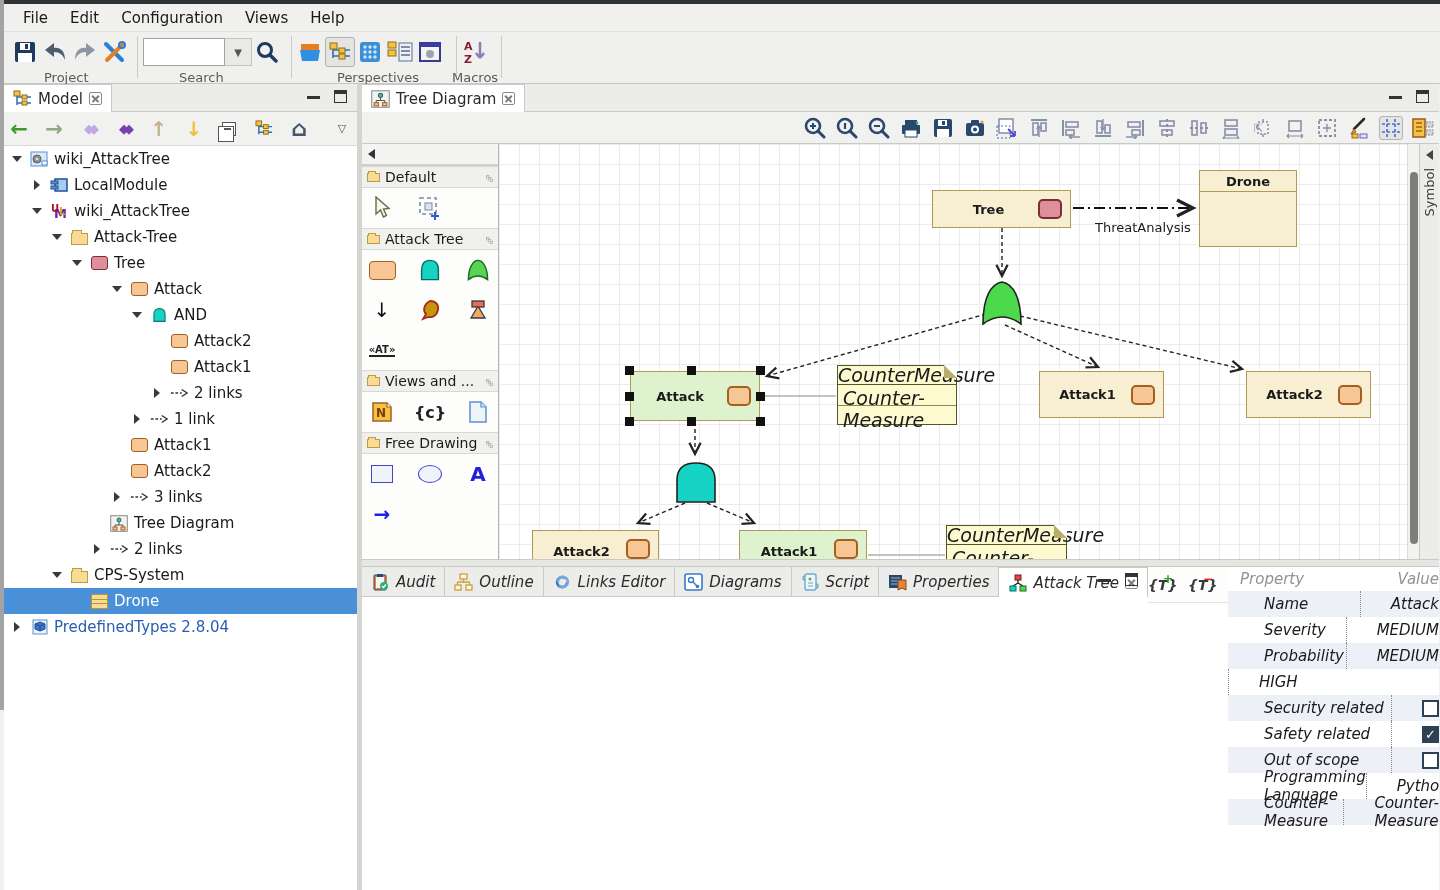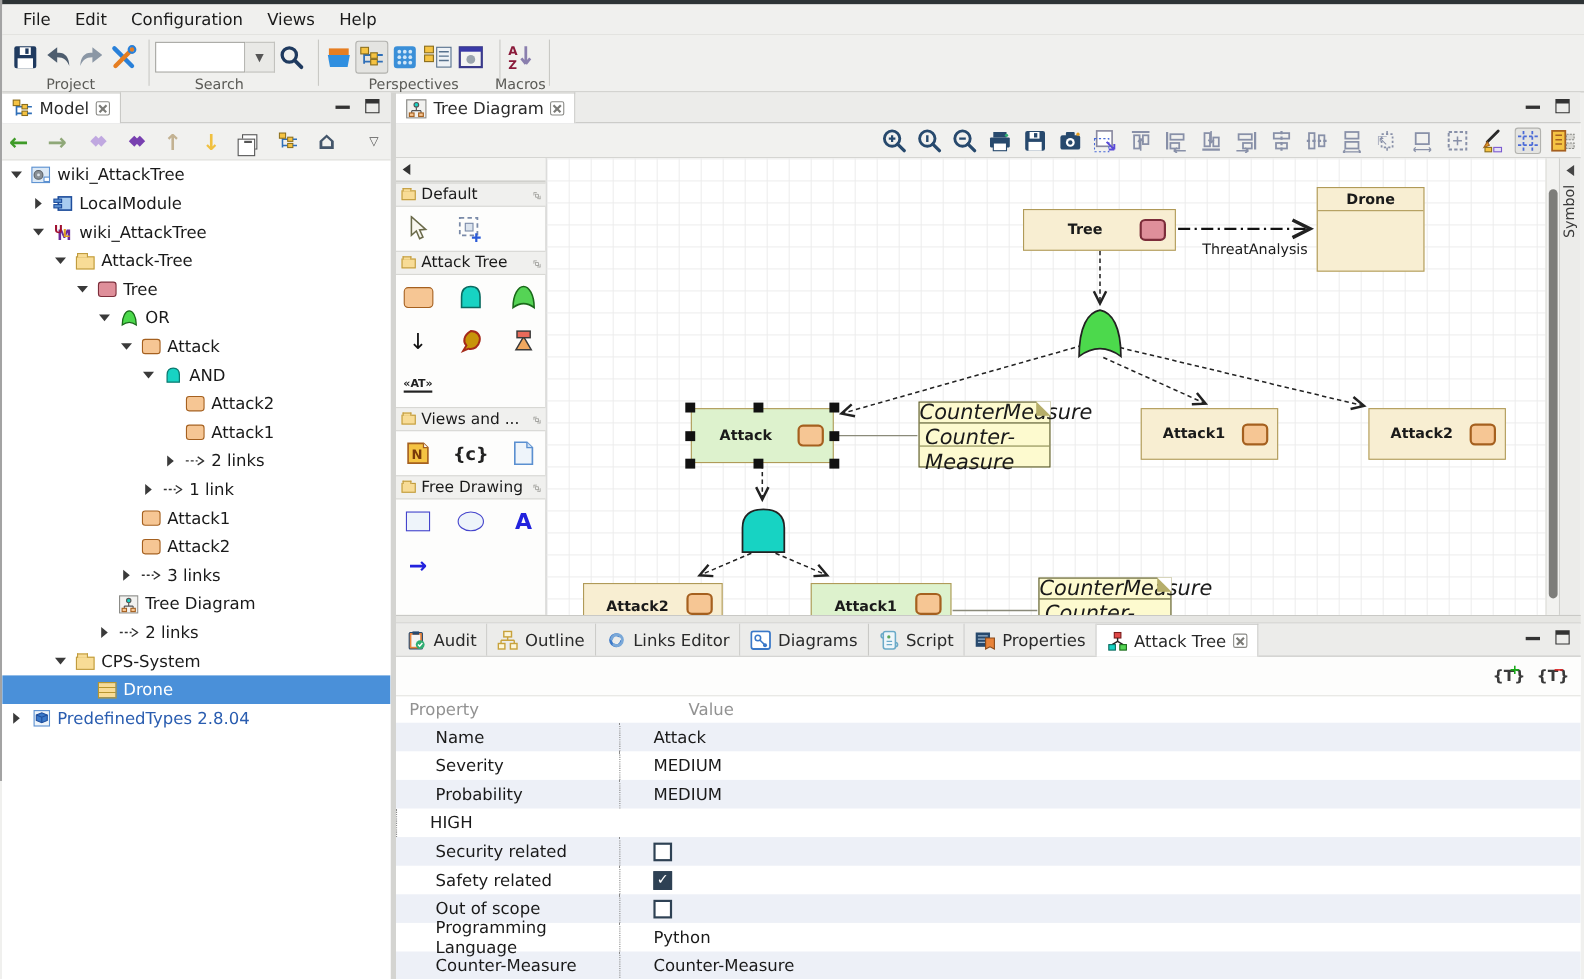--- a/index.html
+++ b/index.html
@@ -1,18 +1,18 @@
 <!DOCTYPE html>
 <html><head>
 <meta charset="utf-8">
 <style>
 * { margin:0; padding:0; box-sizing:border-box; }
 html,body { width:1440px; height:890px; overflow:hidden; }
 body { font-family:"DejaVu Sans","Liberation Sans",sans-serif; font-size:15px; color:#1a1a1a; background:#f0f0ee; }
-.app { position:relative; width:1440px; height:710px; border-left:2px solid #a3a3a3; }
+.app { position:relative; width:1440px; height:710px; border-left:4px solid #a3a3a3; }
 .titlestrip { height:4px; background:#2e3436; }
 .menubar { height:28px; background:#f0f0ee; display:flex; align-items:center; padding-left:8px; border-bottom:1px solid #e2e2de; }
 .menubar span { padding:2px 11px; cursor:default; }
 .toolbar { position:relative; height:52px; background:#f0f0ee; border-bottom:1px solid #c6c6c3; }
 .tb-icons { position:absolute; top:3px; left:0; height:34px; display:flex; align-items:center; }
 .tbtn { width:30px; height:30px; display:flex; align-items:center; justify-content:center; }
 .tb-label { position:absolute; top:38px; font-size:13px; color:#5a5a56; }
 .tb-sep { position:absolute; top:4px; width:1px; height:42px; background:#c9c9c5; }
 .searchbox { width:82px; height:28px; border:1px solid #a5a5a0; background:#fff; margin-left:4px; font-size:14px; padding:0 4px; }
 .ddbtn { width:27px; height:28px; border:1px solid #c2c2be; border-left:none; background:#e9e9e6; color:#555; font-size:10px; display:flex; align-items:center; justify-content:center; }
@@ -91,21 +91,21 @@
 .drone { position:absolute; border:1.5px solid #b09a58; background:#f8eed2; }
 .drone .dtitle { height:21px; border-bottom:1.5px solid #b09a58; display:flex; align-items:center; justify-content:center; font-weight:bold; font-size:13px; }
 .note { position:absolute; background:#fdfacf; border:1.5px solid #55552a; font-size:19px;font-style:italic; }
 .note::before { content:""; position:absolute; top:-1px; right:-1px; border-style:solid; border-width:0 13px 13px 0; border-color:#fff #fff #b6ae6a #fdfacf; }
 .note .ntitle { height:19px; text-align:center; border-bottom:1.5px solid #55552a; line-height:18px; }
 .note .nbody { padding:2px 5px 0 5px; border-bottom:1px solid #8a8a50; height:21px; }
 .linklabel { position:absolute; font-size:13px; color:#1a1a1a; }
 .handle { position:absolute; width:9px; height:9px; background:#111; }
 .sash { height:8px; background:#e6e6e3; border-top:1px solid #c9c9c6; border-bottom:1px solid #c9c9c6; }
 
-.bottom-panel { height:323px; background:#fff; display:flex; flex-direction:column; }
+.bottom-panel { height:323px; background:#fff; display:flex; flex-direction:row;font-style:italic; }
 .bottom-panel .panel-tabbar { height:30px; }
 .bp-iconrow { height:36px; border-bottom:1px solid #e4e4e0; display:flex; align-items:center; justify-content:flex-end; gap:14px; padding-right:14px; flex:none; background:#fdfdfc; }
 .tagic { position:relative; font-size:14px; color:#3a3a3a; font-weight:bold; width:26px; text-align:center; }
 .tagic .sup { position:absolute; top:-5px; right:1px; font-size:12px; }
 .sup.plus{color:#18a818;} .sup.minus{color:#dd2222;}
 .prop-table { flex:1; overflow:hidden; font-size:15px; }
 .prow { height:26px; display:flex; }
 .prow.head { height:24px; color:#929292;gap:32px; }
 .prow:nth-child(even):not(.head) { background:#edf0f7; }
 .pcol { width:203px; padding-left:36px; display:flex; align-items:center; }
@@ -321,29 +321,20 @@
             </span>
           <span class="tl">Attack-Tree</span>
         </div>
         <div class="trow" style="padding-left:66px">
           <span class="tw d"></span>
           <span class="ti">
               <span class="i-box i-treenode"></span>
             </span>
           <span class="tl">Tree</span>
         </div>
-        <div class="trow" style="padding-left:86px">
-          <span class="tw d"></span>
-          <span class="ti">
-              <svg width="17" height="16" viewBox="0 0 20 20">
-                <path d="M2 18 Q10 12 18 18 C18 8 14 2 10 2 C6 2 2 8 2 18 Z" fill="#4cd94c" stroke="#1a6a1a" stroke-width="1.4"></path>
-              </svg>
-            </span>
-          <span class="tl">OR</span>
-        </div>
         <div class="trow" style="padding-left:106px">
           <span class="tw d"></span>
           <span class="ti">
               <span class="i-box i-attack"></span>
             </span>
           <span class="tl">Attack</span>
         </div>
         <div class="trow" style="padding-left:126px">
           <span class="tw d"></span>
           <span class="ti">

